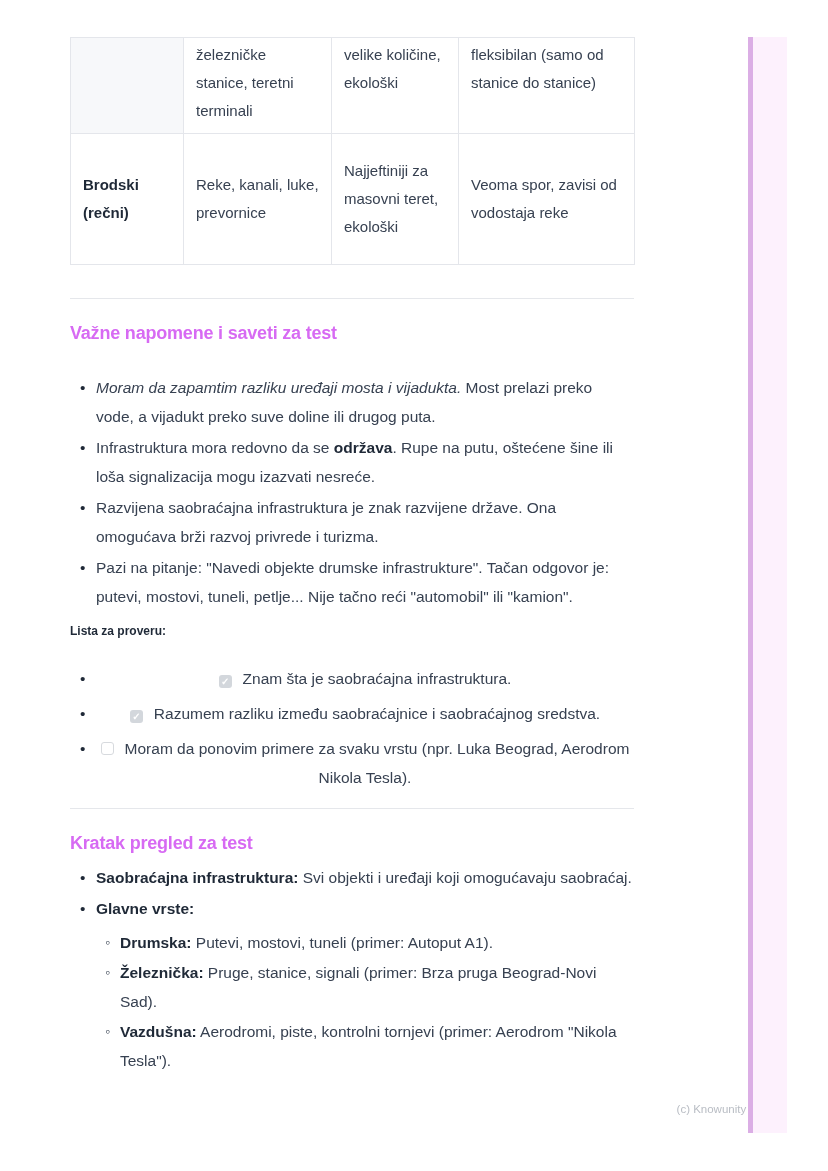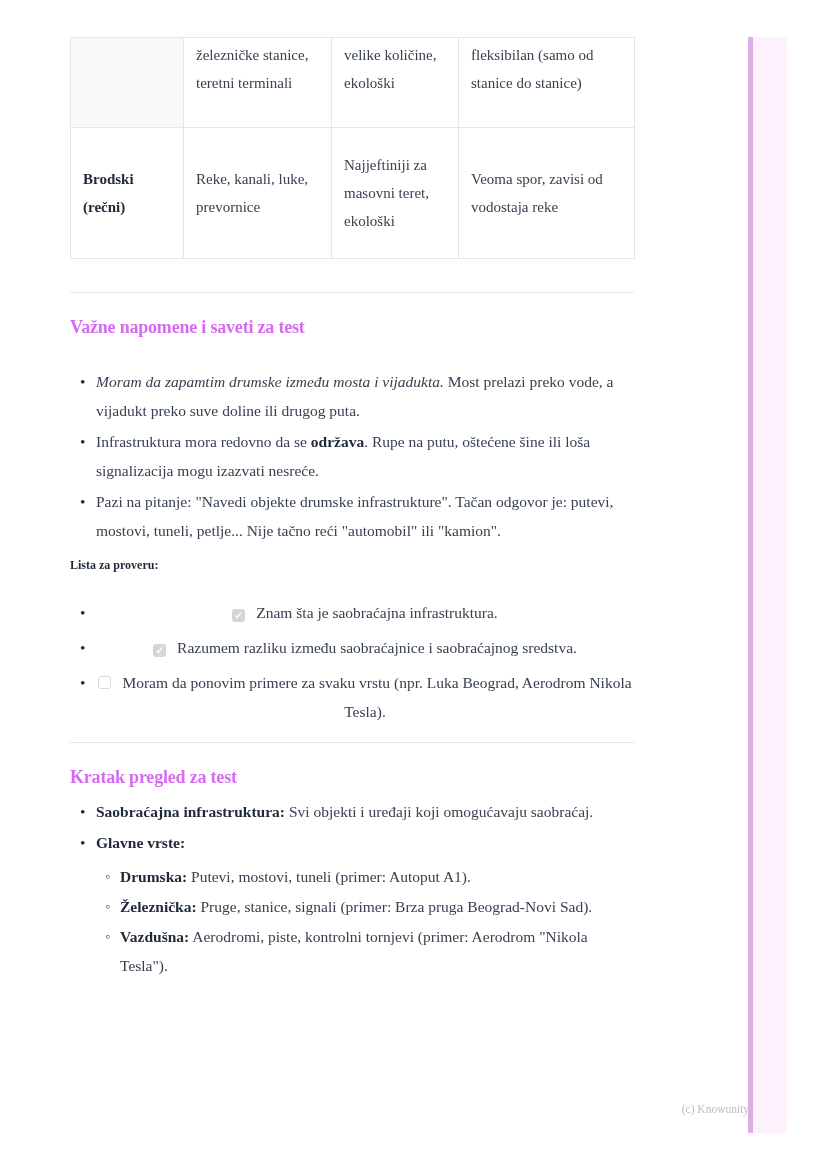--- a/index.html
+++ b/index.html
@@ -11,21 +11,21 @@
     --side-bar:#dbaee5;
     --side-panel:#fdf1fd;
     --watermark-color:#b9bdc4;
     --checkbox-checked-bg:#d3d7dc;
     --checkbox-unchecked-border:#d7dade;
   }
   *{box-sizing:border-box;margin:0;padding:0;}
   html,body{background:#ffffff;}
   .page{
     position:relative;width:828px;height:1171px;background:#ffffff;
-    font-family:Liberation Serif, serif;color:var(--text);overflow:hidden;
+    font-family:Liberation Sans, sans-serif;color:var(--text);overflow:hidden;
   }
   .content{position:absolute;left:70px;top:37px;width:564px;}
 
   
   table{width:564px;border-collapse:collapse;table-layout:fixed;font-size:15px;color:var(--text);}
   td{border:1px solid var(--border);padding:8px 12px;line-height:28px;background:#ffffff;}
   tr.row-cont td{height:90px;vertical-align:top;padding-top:3px;}
   tr.row-cont td.head-col{background:var(--row-header-bg);}
   tr.row-main td{height:131px;vertical-align:middle;}
   td.bold-cell{font-weight:bold;color:var(--text-strong);}
@@ -91,24 +91,27 @@
         </tr>
       </tbody>
     </table>
 
     <hr class="hr1">
 
     <h2>Važne napomene i saveti za test</h2>
 
     <ul class="bullets">
       <li>
-        <span class="i">Moram da zapamtim drumske između mosta i vijadukta.</span><span> Most prelazi preko vode, a vijadukt preko suve doline ili drugog puta.</span>
+        <span class="i">Moram da zapamtim razliku uređaji mosta i vijadukta.</span><span> Most prelazi preko vode, a vijadukt preko suve doline ili drugog puta.</span>
       </li>
       <li>
         <span>Infrastruktura mora redovno da se </span><span class="b">održava</span><span>. Rupe na putu, oštećene šine ili loša signalizacija mogu izazvati nesreće.</span>
+      </li>
+      <li>
+        <span>Razvijena saobraćajna infrastruktura je znak razvijene države. Ona omogućava brži razvoj privrede i turizma.</span>
       </li>
       <li>
         <span>Pazi na pitanje: "Navedi objekte drumske infrastrukture". Tačan odgovor je: putevi, mostovi, tuneli, petlje... Nije tačno reći "automobil" ili "kamion".</span>
       </li>
     </ul>
 
     <h3>Lista za proveru:</h3>
 
     <ul class="bullets checklist">
       <li>

